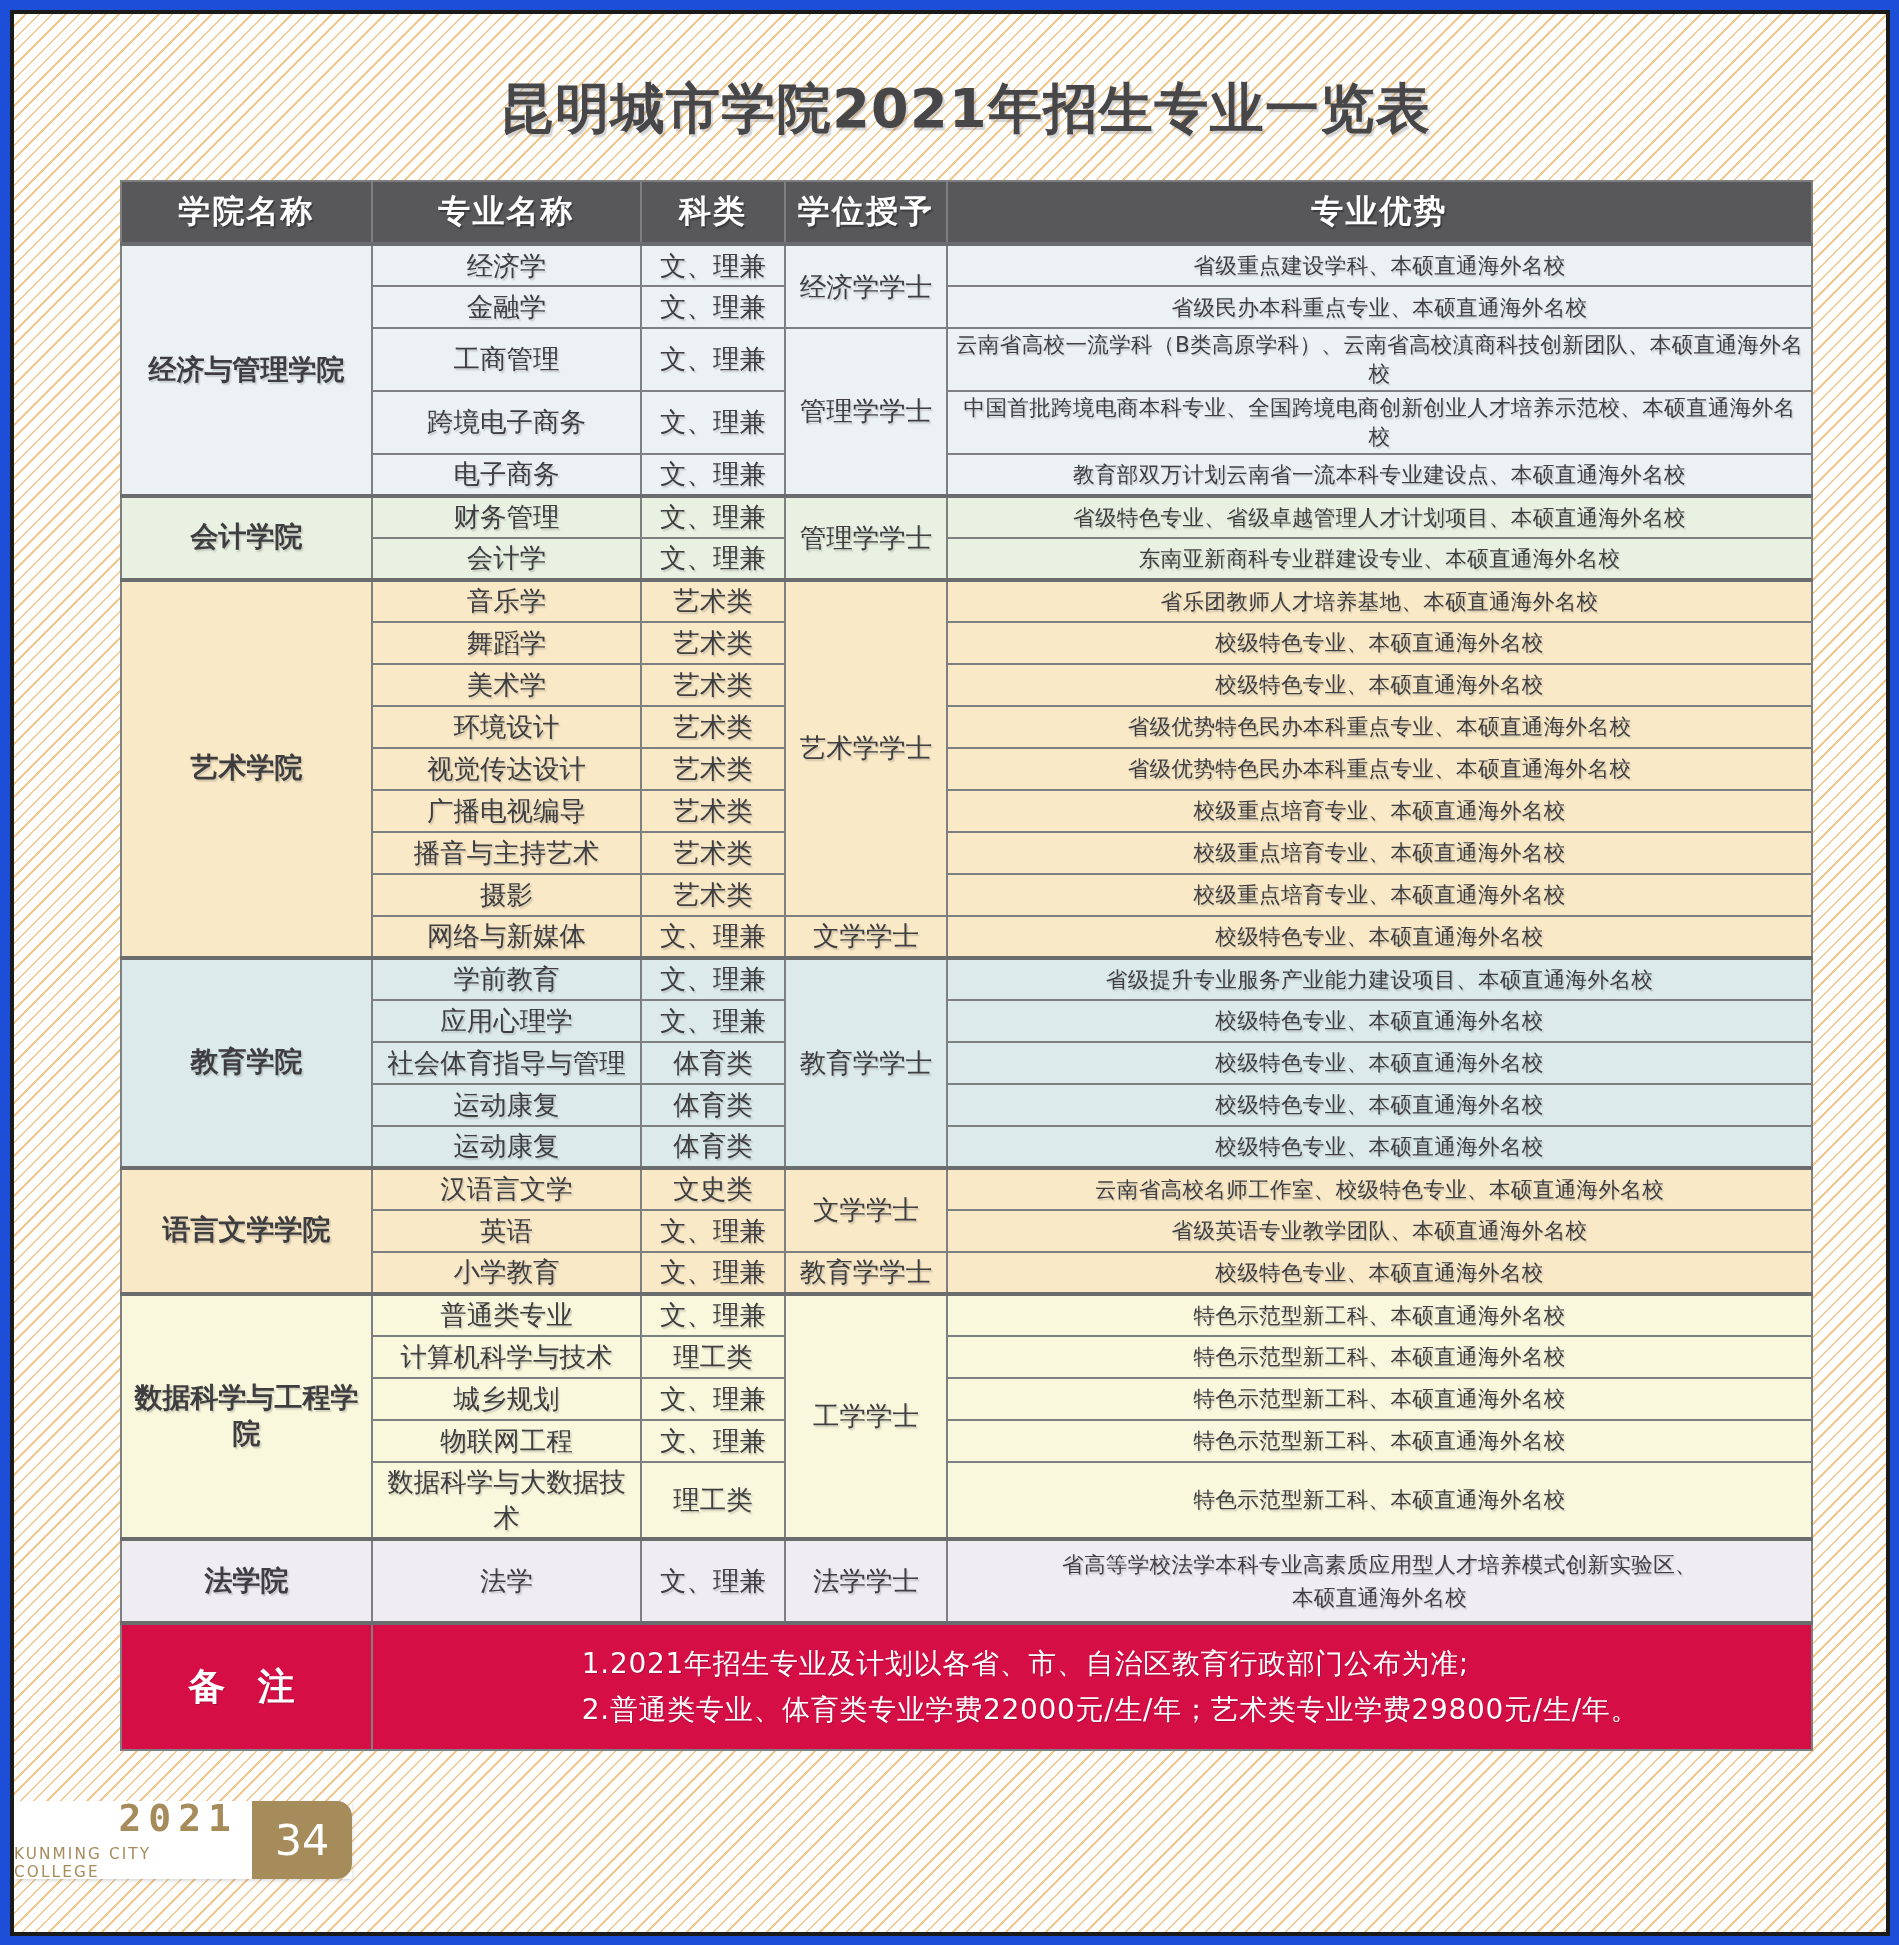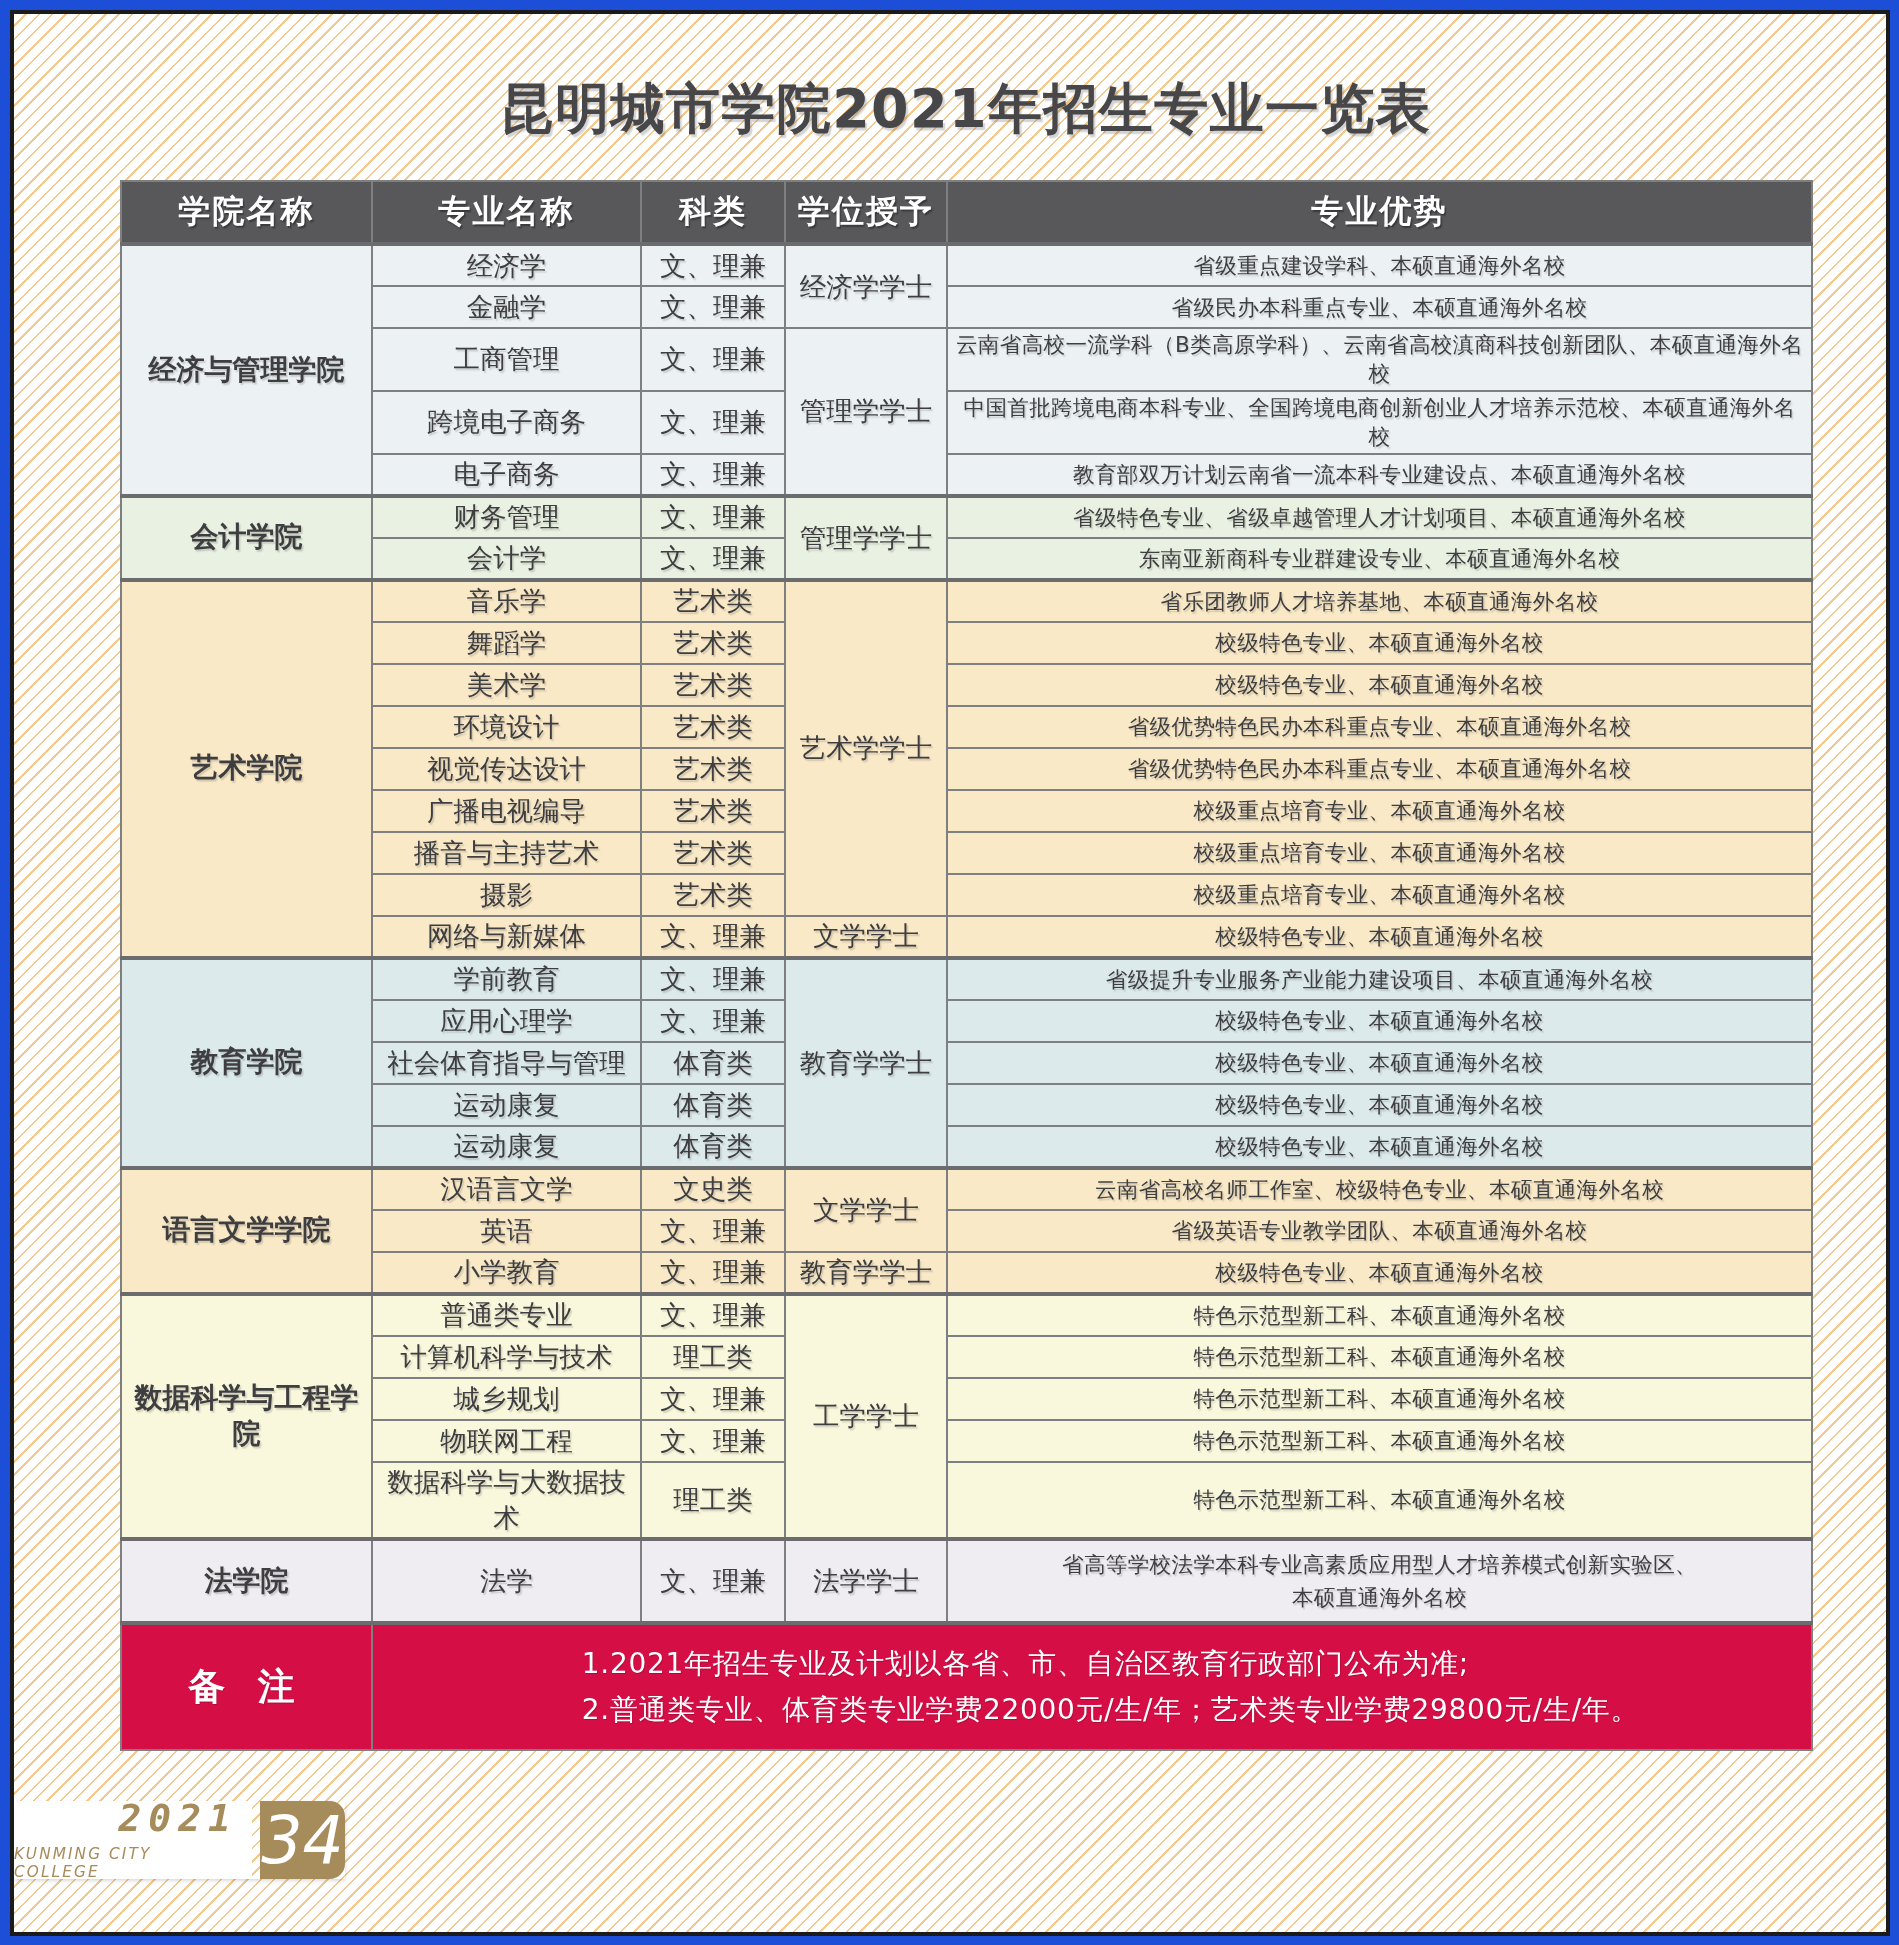--- a/index.html
+++ b/index.html
@@ -29,28 +29,28 @@
   tr.s4 td{background:var(--section-lang,#FAE9C7);}
   tr.s5 td{background:var(--section-data,#FAF8DC);}
   tr.s6 td{background:var(--section-law,#EFECF2);}
   tr.sec-start td{border-top:4.2px solid #6b6c6e;}
   tr.law-row td{height:84px;}
   tr.remark-row td{background:var(--remark-bg,#D50E46);color:#ffffff;height:127px;border-top:4.2px solid #6b6c6e;
         text-shadow:0.7px 1.4px 0.7px rgba(0,0,0,0.2);}
   td.remark-label{font-size:37px;font-weight:bold;letter-spacing:9.8px;margin-left:16px;}
   td.remark-content{font-size:28px;}
   .remark-lines{display:inline-block;text-align:left;line-height:1.65;letter-spacing:0.7px;margin-left:37px;}
-  .footer{position:absolute;left:0;top:1787px;height:78px;display:flex;box-shadow:0 2.1px 4.2px rgba(0,0,0,0.18);font-style:italic;}
+  .footer{position:absolute;left:0;top:1787px;height:78px;display:flex;box-shadow:0 2.1px 4.2px rgba(0,0,0,0.18);}
   .footer-white{width:238px;background:#ffffff;display:flex;flex-direction:column;justify-content:center;
         align-items:flex-end;padding-right:14px;box-sizing:border-box;}
   .footer-year{font-family:"DejaVu Sans Mono","Liberation Mono",monospace;font-size:38px;line-height:1;
         color:var(--footer-gold,#A68B5B);letter-spacing:7px;font-weight:bold;}
   .footer-college{font-size:15.3px;color:var(--footer-gold,#A68B5B);letter-spacing:2.1px;margin-top:8.4px;}
-  .footer-page{width:85px;background:var(--footer-gold,#A68B5B);color:#ffffff;font-size:65px;
-        display:flex;align-items:center;justify-content:center;border-radius:0 15.3px 15.3px 0;margin-left:8px;}
+  .footer-page{width:100px;background:var(--footer-gold,#A68B5B);color:#ffffff;font-size:43px;
+        display:flex;align-items:center;justify-content:center;border-radius:0 15.3px 15.3px 0;}
 </style>
 </head>
 <body>
 
 <div class="page">
   <div class="inner">
 
     <div class="title">昆明城市学院2021年招生专业一览表</div>
 
     <table class="sheet">

